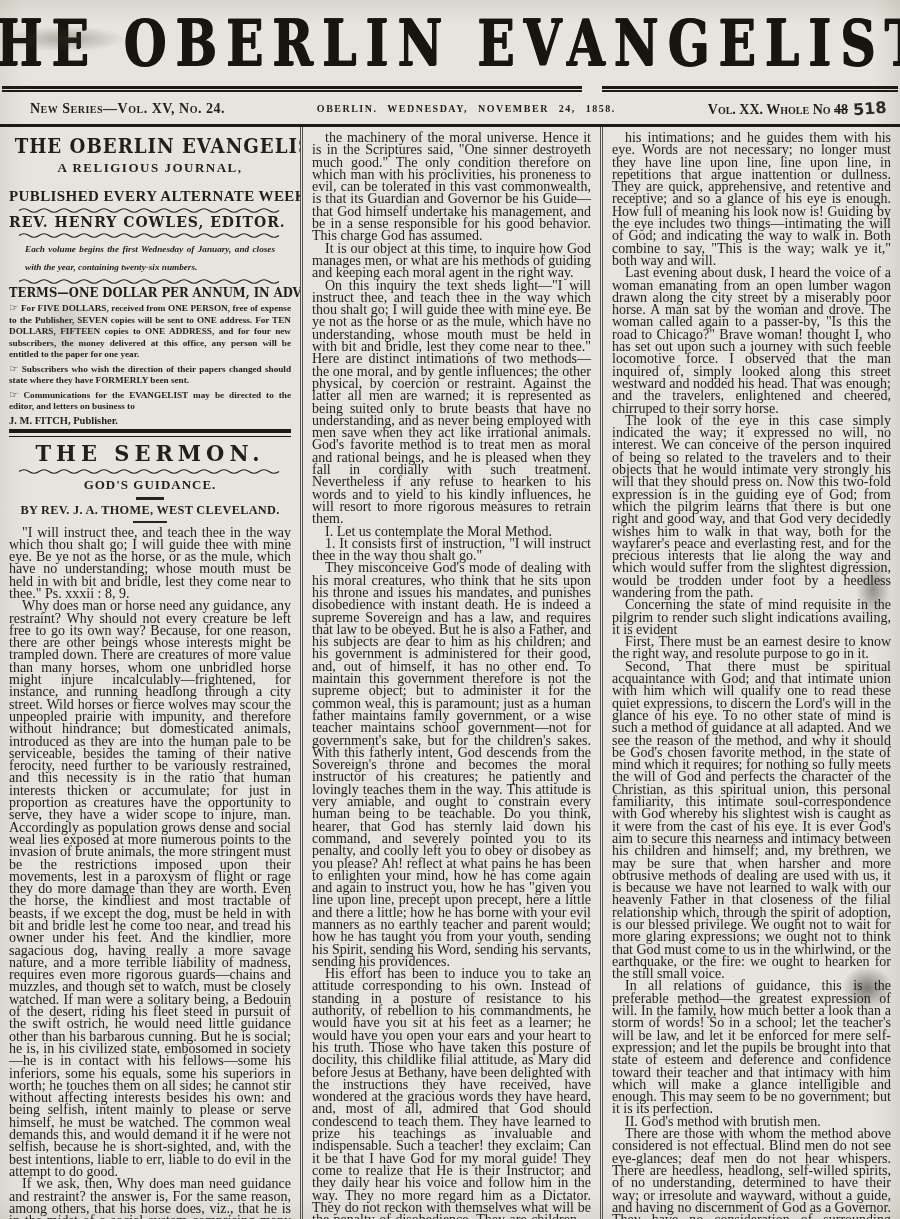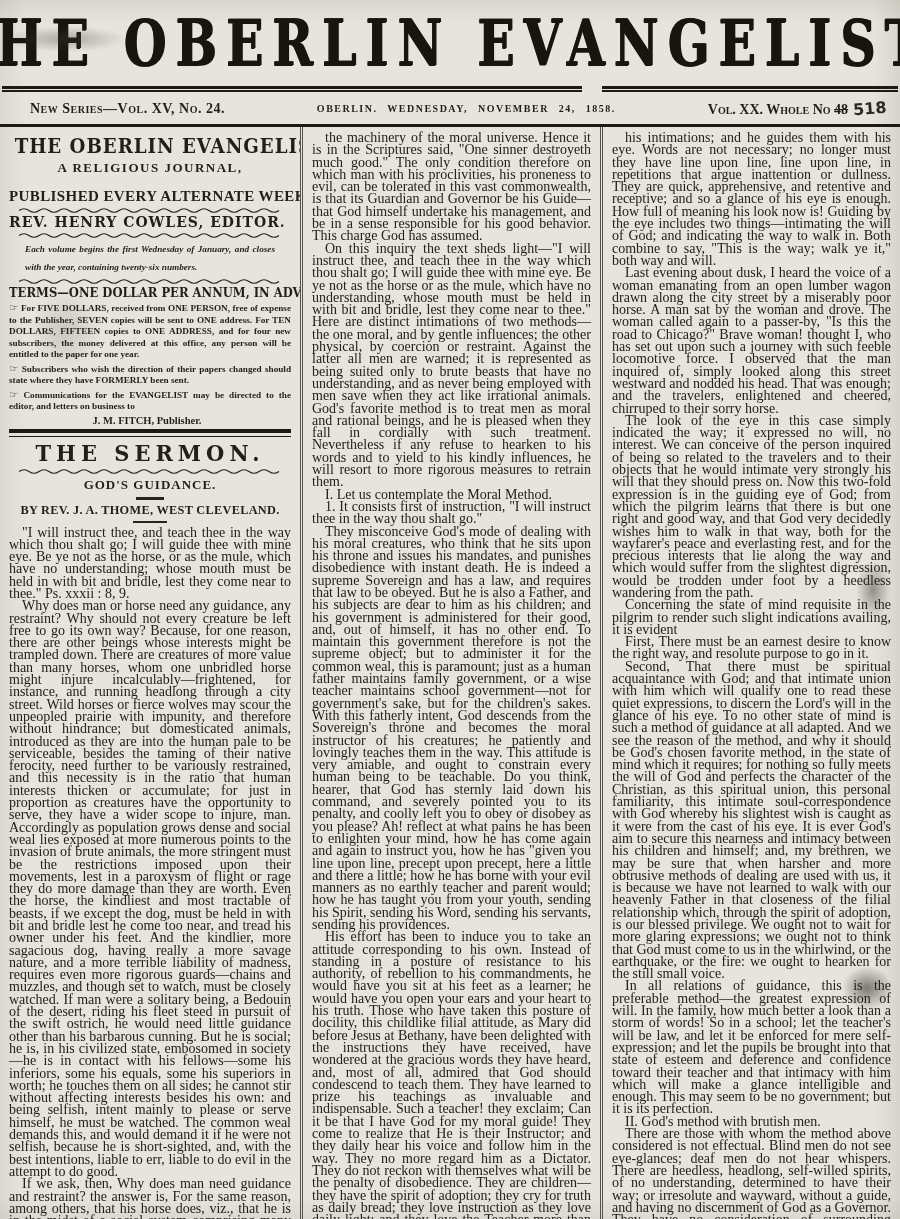--- a/index.html
+++ b/index.html
@@ -42,21 +42,21 @@
             font-size:19px;letter-spacing:1px;white-space:nowrap;transform:scale(.96,1.1);}
   .lp-sub{margin:4px 0 12px;text-align:center;font-weight:bold;font-size:13px;letter-spacing:1.5px;}
   .lp-pub{margin:4px 0 1px;text-align:center;font-weight:bold;font-size:15px;letter-spacing:.4px;white-space:nowrap;}
   .wavy{display:block;margin:1px auto 1px;}
   .lp-editor{margin:1px 0;text-align:left;font-family:"DejaVu Serif",serif;font-weight:bold;font-size:14px;letter-spacing:1px;white-space:nowrap;}
   .lp-note{margin:2px 16px 1px;font-weight:bold;font-size:9.2px;line-height:18px;text-align:justify;font-style:italic;}
   .terms-head{margin:2px 0 2px;font-family:"DejaVu Serif",serif;font-weight:bold;font-size:12.2px;
               white-space:nowrap;transform:scaleX(.95);transform-origin:left;}
   .terms{margin:0 0 2px;font-weight:bold;font-size:9.2px;line-height:11.5px;text-align:justify;}
   .terms .hand-icon{font-family:"DejaVu Sans",sans-serif;font-size:10.5px;}
-  .publisher{margin:0 6px 3px 0;text-align:center;font-weight:bold;font-size:10.5px;}
+  .publisher{margin:0 6px 3px 0;text-align:left;font-weight:bold;font-size:10.5px;}
   .rule-heavy{height:3px;border-top:4px solid #1b1a14;border-bottom:1px solid #1b1a14;margin:2px 0 4px;}
   
   .sermon-title{margin:1px 0 0;text-align:center;font-family:"DejaVu Serif",serif;font-weight:bold;
                 font-size:21px;letter-spacing:5px;transform:scaleY(1.05);}
   .sermon-sub{margin:3px 0 0;text-align:center;font-weight:bold;font-size:13px;letter-spacing:1px;}
   .shortbar{width:28px;height:3px;background:#26241e;margin:4px auto 3px;}
   .byline{margin:2px 0 1px;text-align:center;font-weight:bold;font-size:12.3px;letter-spacing:.3px;white-space:nowrap;}
   .shortbar.sm{width:34px;height:2px;margin:3px auto 4px;}
   
   .body-text p{margin:0;font-size:14px;line-height:12.3px;text-align:justify;text-indent:13px;color:#23211b;}
@@ -141,20 +141,21 @@
       <div class="body-text">
         <p>"I will instruct thee, and teach thee in the way which thou shalt go; I will guide thee with mine eye. Be ye not as the horse, or as the mule, which have no understanding; whose mouth must be held in with bit and bridle, lest they come near to thee." Ps. xxxii : 8, 9.</p>
         <p>Why does man or horse need any guidance, any restraint? Why should not every creature be left free to go its own way? Because, for one reason, there are other beings whose interests might be trampled down. There are creatures of more value than many horses, whom one unbridled horse might injure incalculably—frightened, for instance, and running headlong through a city street. Wild horses or fierce wolves may scour the unpeopled prairie with impunity, and therefore without hindrance; but domesticated animals, introduced as they are into the human pale to be serviceable, besides the taming of their native ferocity, need further to be variously restrained, and this necessity is in the ratio that human interests thicken or accumulate; for just in proportion as creatures have the opportunity to serve, they have a wider scope to injure, man. Accordingly as population grows dense and social weal lies exposed at more numerous points to the invasion of brute animals, the more stringent must be the restrictions imposed upon their movements, lest in a paroxysm of flight or rage they do more damage than they are worth. Even the horse, the kindliest and most tractable of beasts, if we except the dog, must be held in with bit and bridle lest he come too near, and tread his owner under his feet. And the kindlier, more sagacious dog, having really a more savage nature, and a more terrible liability of madness, requires even more rigorous guards—chains and muzzles, and though set to watch, must be closely watched. If man were a solitary being, a Bedouin of the desert, riding his fleet steed in pursuit of the swift ostrich, he would need little guidance other than his barbarous cunning. But he is social; he is, in his civilized state, embosomed in society—he is in contact with his fellows—some his inferiors, some his equals, some his superiors in worth; he touches them on all sides; he cannot stir without affecting interests besides his own: and being selfish, intent mainly to please or serve himself, he must be watched. The common weal demands this, and would demand it if he were not selfish, because he is short-sighted, and, with the best intentions, liable to err, liable to do evil in the attempt to do good.</p>
         <p>If we ask, then, Why does man need guidance and restraint? the answer is, For the same reason, among others, that his horse does, viz., that he is in the midst of a social system comprising many beings, many things, and immense interests, which he is neither good enough nor wise enough to be turned into at large and unattended. The system man lives in is wider than the neighborhood, wider than the state, wider than the nation, wider than the world—it is God's universe. Creation and the Creator compose one system and its Head. It is affirmed that the material system, comprising all worlds, all comets, all bodies great and small, is so nicely balanced that the displacement of a pebble would be felt throughout the immensity of the physical creation. It is certainly true that the system of moral order which embraces all intelligent and sentient beings, is so perfectly adjusted that the aberrations of a single person tend to derange or disturb</p>
       </div>
     </section>
 
     <section class="col">
       <div class="body-text">
         <p class="no-indent">the machinery of the moral universe. Hence it is in the Scriptures said, "One sinner destroyeth much good." The only condition therefore on which man with his proclivities, his proneness to evil, can be tolerated in this vast commonwealth, is that its Guardian and Governor be his Guide—that God himself undertake his management, and be in a sense responsible for his good behavior. This charge God has assumed.</p>
+        <p>It is our object at this time, to inquire how God manages men, or what are his methods of guiding and keeping each moral agent in the right way.</p>
         <p>On this inquiry the text sheds light—"I will instruct thee, and teach thee in the way which thou shalt go; I will guide thee with mine eye. Be ye not as the horse or as the mule, which have no understanding, whose mouth must be held in with bit and bridle, lest they come near to thee." Here are distinct intimations of two methods—the one moral, and by gentle influences; the other physical, by coercion or restraint. Against the latter all men are warned; it is represented as being suited only to brute beasts that have no understanding, and as never being employed with men save when they act like irrational animals. God's favorite method is to treat men as moral and rational beings, and he is pleased when they fall in cordially with such treatment. Nevertheless if any refuse to hearken to his words and to yield to his kindly influences, he will resort to more rigorous measures to retrain them.</p>
         <p>I. Let us contemplate the Moral Method.</p>
         <p>1. It consists first of instruction, "I will instruct thee in the way thou shalt go."</p>
         <p>They misconceive God's mode of dealing with his moral creatures, who think that he sits upon his throne and issues his mandates, and punishes disobedience with instant death. He is indeed a supreme Sovereign and has a law, and requires that law to be obeyed. But he is also a Father, and his subjects are dear to him as his children; and his government is administered for their good, and, out of himself, it has no other end. To maintain this government therefore is not the supreme object; but to administer it for the common weal, this is paramount; just as a human father maintains family government, or a wise teacher maintains school government—not for government's sake, but for the children's sakes. With this fatherly intent, God descends from the Sovereign's throne and becomes the moral instructor of his creatures; he patiently and lovingly teaches them in the way. This attitude is very amiable, and ought to constrain every human being to be teachable. Do you think, hearer, that God has sternly laid down his command, and severely pointed you to its penalty, and coolly left you to obey or disobey as you please? Ah! reflect at what pains he has been to enlighten your mind, how he has come again and again to instruct you, how he has "given you line upon line, precept upon precept, here a little and there a little; how he has borne with your evil manners as no earthly teacher and parent would; how he has taught you from your youth, sending his Spirit, sending his Word, sending his servants, sending his providences.</p>
         <p>His effort has been to induce you to take an attitude corresponding to his own. Instead of standing in a posture of resistance to his authority, of rebellion to his commandments, he would have you sit at his feet as a learner; he would have you open your ears and your heart to his truth. Those who have taken this posture of docility, this childlike filial attitude, as Mary did before Jesus at Bethany, have been delighted with the instructions they have received, have wondered at the gracious words they have heard, and, most of all, admired that God should condescend to teach them. They have learned to prize his teachings as invaluable and indispensable. Such a teacher! they exclaim; Can it be that I have God for my moral guide! They come to realize that He is their Instructor; and they daily hear his voice and follow him in the way. They no more regard him as a Dictator. They do not reckon with themselves what will be the penalty of disobedience. They are children—they have the spirit of adoption; they cry for truth as daily bread; they love instruction as they love daily light; and they love the Teacher more than the teaching, and follow it for his sake; they pray, "Lead me in the paths of righteousness for thy name's sake." They love the way and go in it, because therein they walk with God. Their Guide is with them; he goeth before them, and they follow hard after him, drawn by his excellency, and enchained by his sweetness.</p>
         <p>2. Thus they reach a higher grade in the school of Christ; thus they attain to a more spiritual apprehension of their Teacher's mind, and a readier understanding of</p>
       </div>
     </section>
 
     <section class="col">

